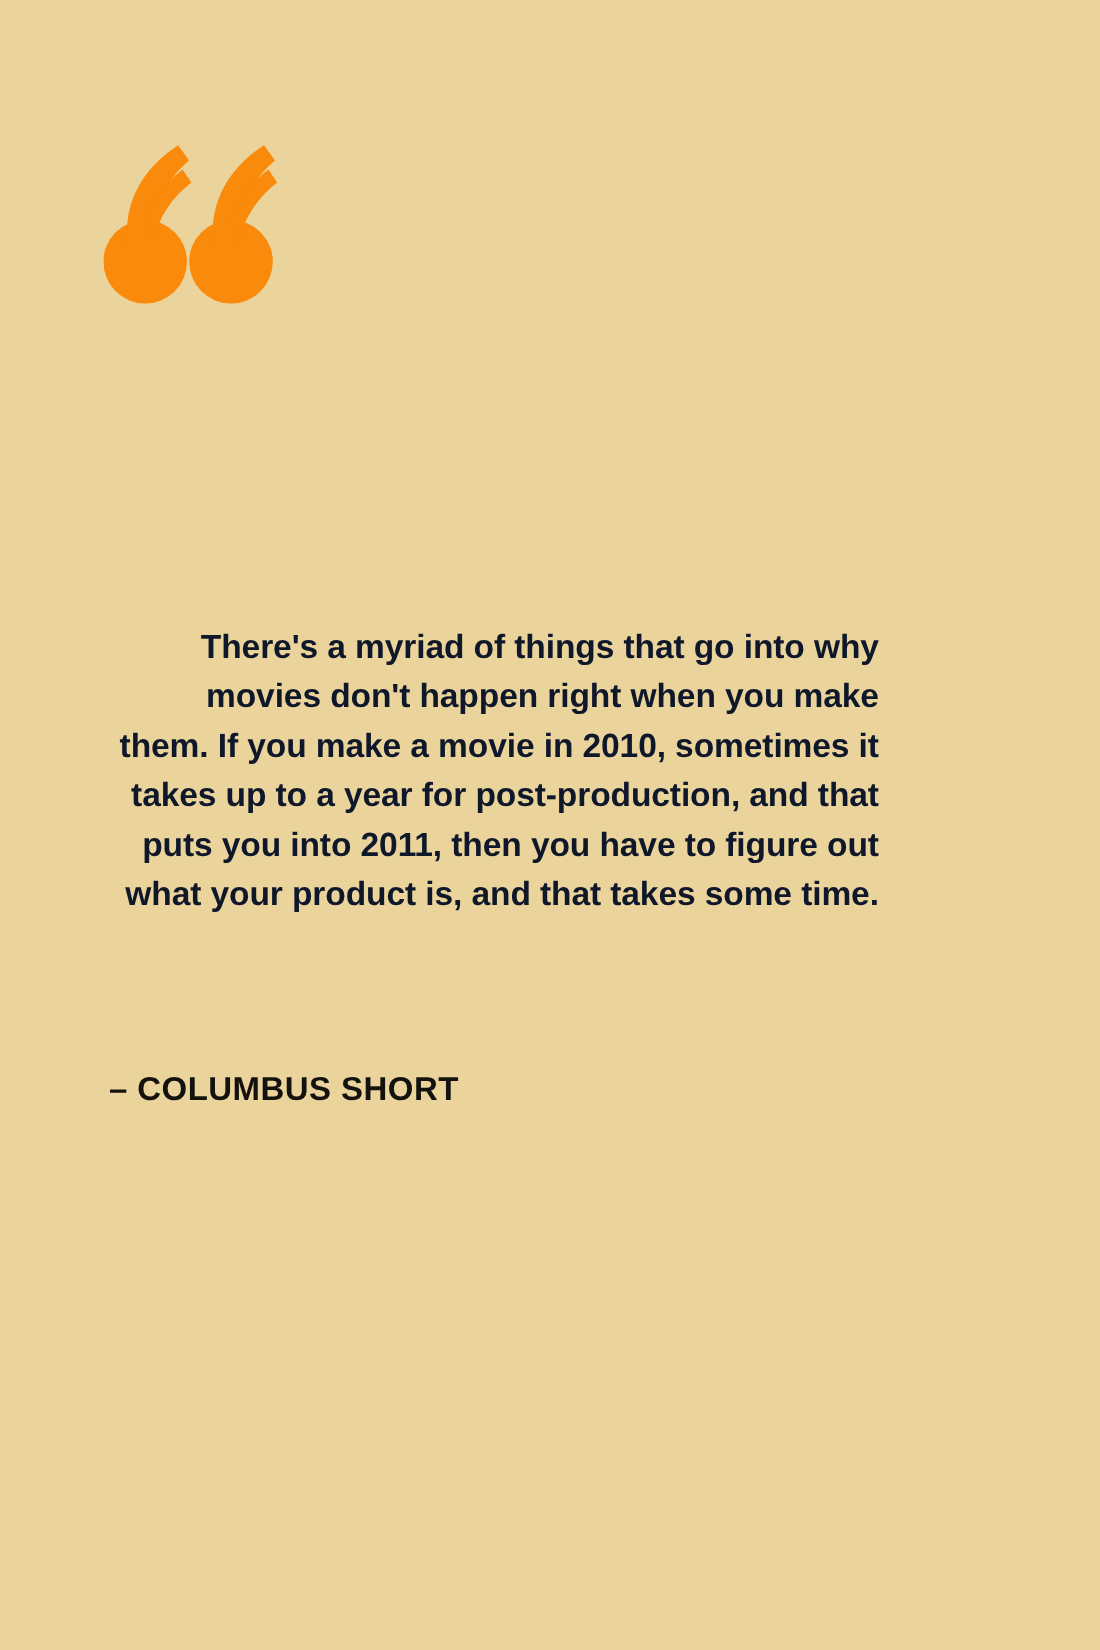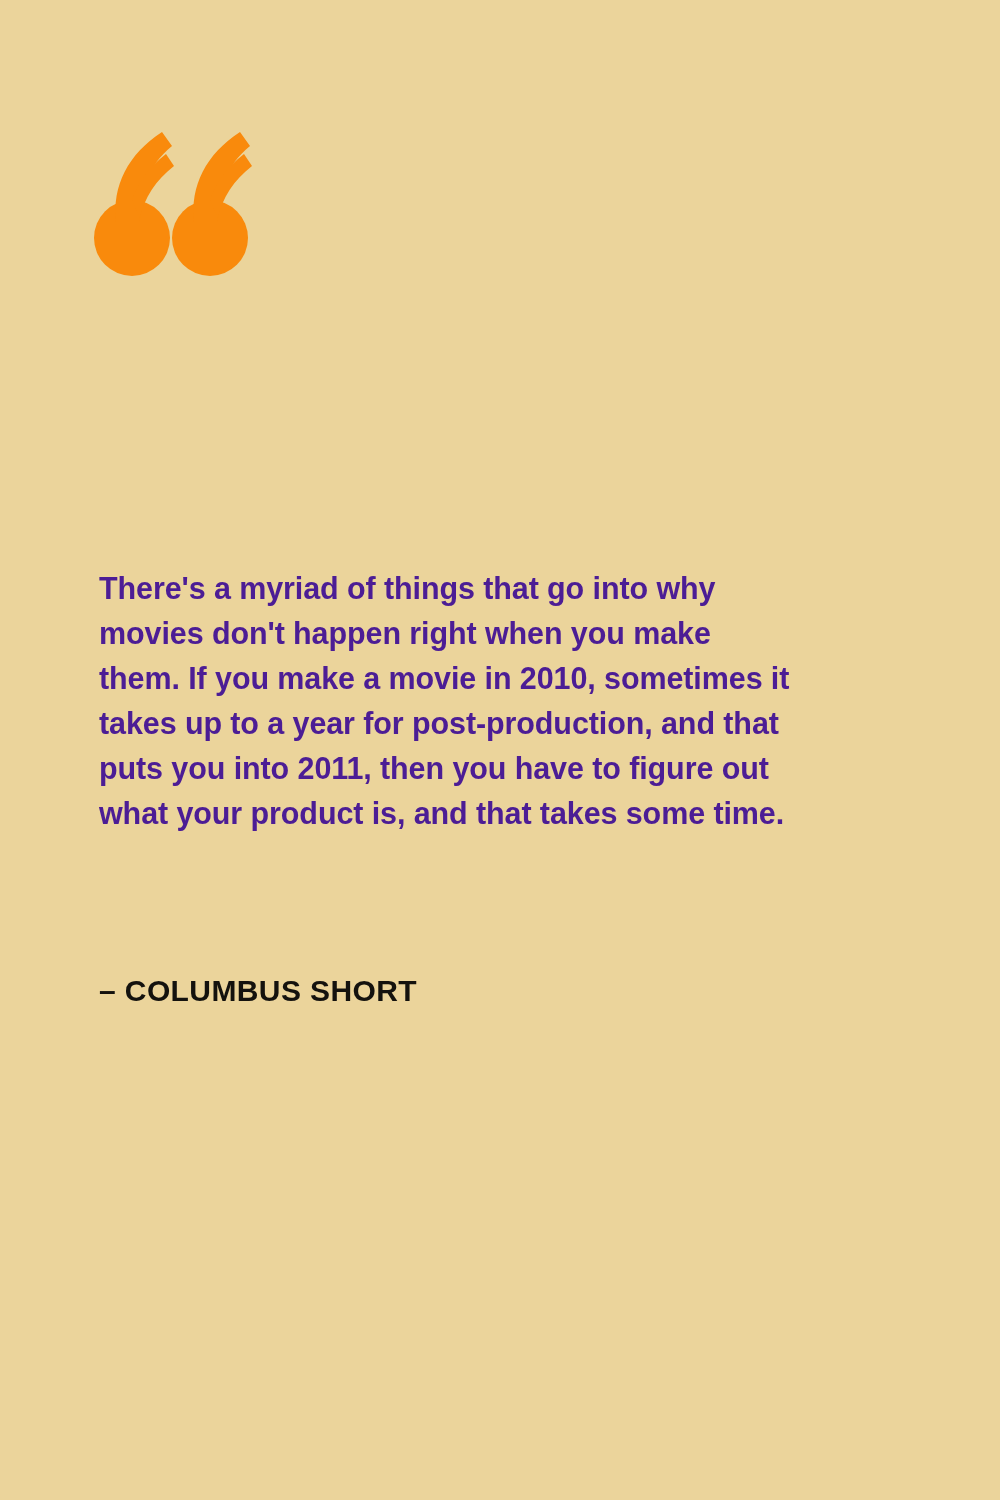--- a/index.html
+++ b/index.html
@@ -45,22 +45,23 @@
     top: 566px;
     width: 700px;
   }
 
   .quote-text {
     font-family: "Liberation Sans", sans-serif;
     font-size: 30.5px;
     font-weight: bold;
     line-height: 45px;
     letter-spacing: -0.1px;
-    color: #4c1d95;
+    color: #0f172a;
     white-space: pre-line;
+    text-align: right;
   }
 
   
   .attribution {
     position: absolute;
     left: 99px;
     top: 974px;
     font-family: "Liberation Sans", sans-serif;
     font-size: 30px;
     font-weight: bold;

